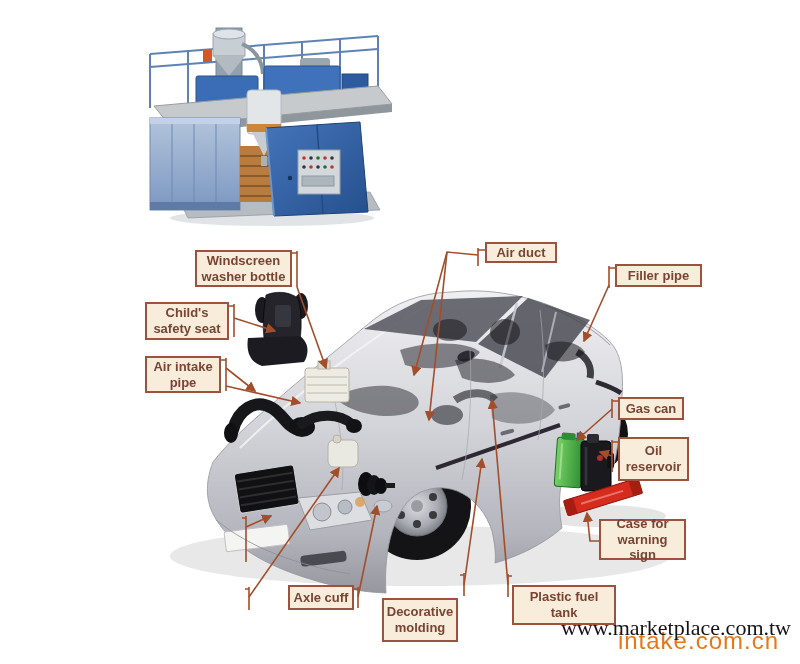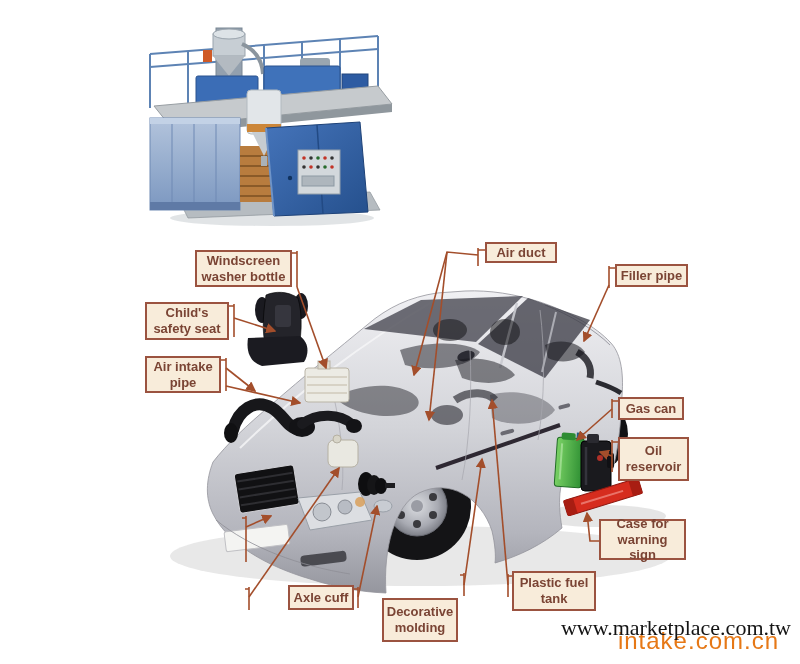--- a/index.html
+++ b/index.html
@@ -294,26 +294,26 @@
     <path d="M246,527 L271,516" marker-end="url(#arr)"></path>
     <path d="M249,597 L339,468" marker-end="url(#arr)"></path>
     <path d="M358,597 L377,506" marker-end="url(#arr)"></path>
     <path d="M464,585 L482,459" marker-end="url(#arr)"></path>
     <path d="M508,585 L492,400" marker-end="url(#arr)"></path>
   </g>
 </svg>
 
 <div class="label-box" style="left:195px;top:250px;width:97px;height:37px">Windscreen washer bottle</div>
 <div class="label-box" style="left:485px;top:242px;width:72px;height:21px">Air duct</div>
-<div class="label-box" style="left:615px;top:264px;width:73px;height:23px">Filler pipe</div>
+<div class="label-box" style="left:615px;top:264px;width:87px;height:23px">Filler pipe</div>
 <div class="label-box" style="left:145px;top:302px;width:84px;height:38px">Child's safety seat</div>
 <div class="label-box" style="left:145px;top:356px;width:76px;height:37px">Air intake pipe</div>
 <div class="label-box" style="left:618px;top:397px;width:66px;height:23px">Gas can</div>
 <div class="label-box" style="left:618px;top:437px;width:71px;height:44px">Oil reservoir</div>
 <div class="label-box" style="left:599px;top:519px;width:87px;height:41px">Case for warning sign</div>
 <div class="label-box" style="left:288px;top:585px;width:66px;height:25px">Axle cuff</div>
 <div class="label-box" style="left:382px;top:598px;width:76px;height:44px">Decorative molding</div>
-<div class="label-box" style="left:512px;top:571px;width:84px;height:40px">Plastic fuel tank</div>
+<div class="label-box" style="left:512px;top:585px;width:104px;height:40px">Plastic fuel tank</div>
 
 <div class="wm" id="wm-alibaba">intake.com.cn</div>
 <div class="wm" id="wm-marketplace">www.marketplace.com.tw</div>
 
 </div>
 
 </body></html>

